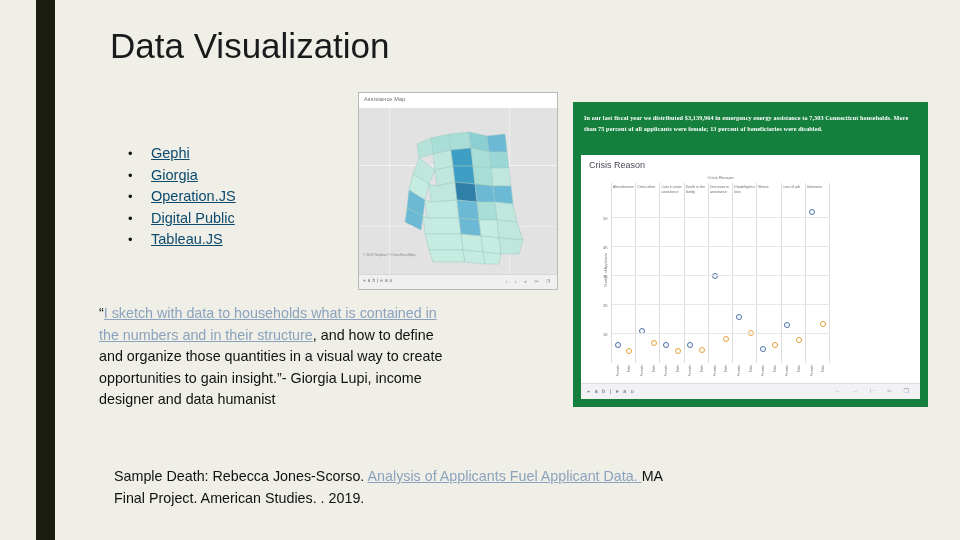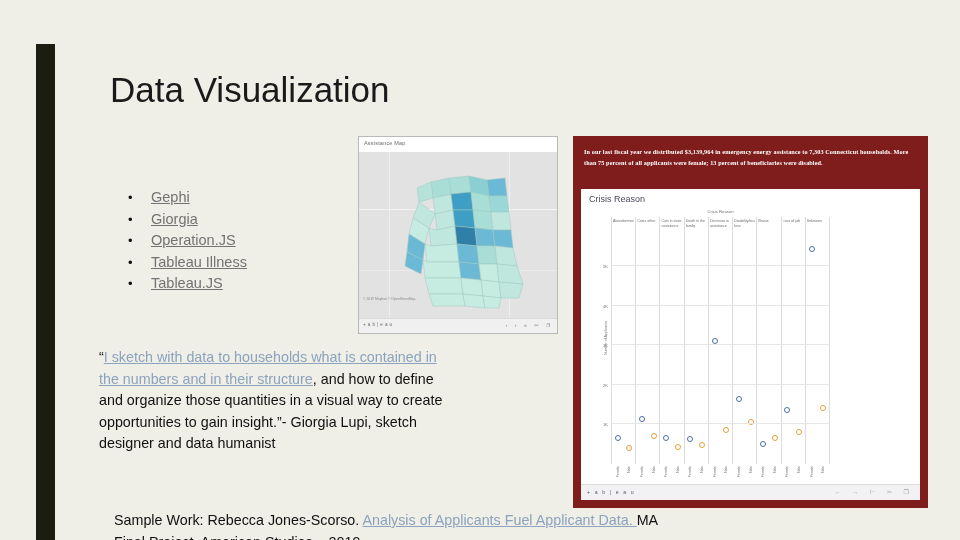--- a/index.html
+++ b/index.html
@@ -2,21 +2,21 @@
 <html><head>
 <meta charset="utf-8">
 <style>
   html,body{margin:0;padding:0;}
   body{
     width:960px;height:540px;overflow:hidden;
     background:#efeee7;
     font-family:"Liberation Sans", sans-serif;
     position:relative;
   }
-  #slide{position:absolute;inset:0;background:#efeee7;margin-top:44px;}
+  #slide{position:absolute;inset:0;background:#efeee7;}
 
   .accent-bar{
     position:absolute;left:36px;top:0;width:19px;height:540px;
     background:#1b1d10;
   }
 
   .slide-title{
     position:absolute;left:110px;top:25px;
     font-size:35px;line-height:42px;
     color:#1a1a1a;font-weight:400;
@@ -29,21 +29,21 @@
   .tools-head{font-size:14.5px;font-weight:bold;color:#111;line-height:22px;}
   .tools-list{list-style:none;margin:0;padding:0;}
   .tools-list li{
     font-size:14.5px;line-height:21.5px;color:#111;
     position:relative;padding-left:38px;
   }
   .tools-list li .bullet{
     position:absolute;left:15px;top:0;color:#111;font-size:13px;
   }
   .tools-list li a{
-    color:#737373;text-decoration:underline;
+    color:#0c4a6e;text-decoration:underline;
   }
 
   
   .quote{
     position:absolute;left:99px;top:303px;width:360px;
     font-size:14.3px;line-height:21.6px;color:#111;
   }
   .quote .lnk{color:#8ba3bd;text-decoration:underline;}
 
   
@@ -79,22 +79,22 @@
   }
   .map-toolbar .tb-left{
     position:absolute;left:4px;top:3px;font-size:4.6px;color:#6d6d6d;letter-spacing:.4px;
   }
   .map-toolbar .tb-right{
     position:absolute;right:4px;top:3px;font-size:5px;color:#8d8d8d;letter-spacing:3px;
   }
 
   
   .dash{
-    position:absolute;left:573px;top:92px;width:355px;height:372px;
-    background:#7f1d1d;overflow:hidden;
+    position:absolute;left:573px;top:102px;width:355px;height:305px;
+    background:#15803d;overflow:hidden;
   }
   .dash-note{
     position:absolute;left:11px;top:11px;right:11px;
     color:#ffffff;font-size:6.2px;line-height:10.5px;
     font-family:"Liberation Serif", serif;font-weight:bold;
     letter-spacing:.1px;
   }
   .viz-card{
     position:absolute;left:8px;top:53px;right:8px;bottom:8px;
     background:#ffffff;overflow:hidden;
@@ -172,35 +172,35 @@
       <li>
         <span class="bullet">•</span>
         <a href="#">Giorgia</a>
       </li>
       <li>
         <span class="bullet">•</span>
         <a href="#">Operation.JS</a>
       </li>
       <li>
         <span class="bullet">•</span>
-        <a href="#">Tableau Illness</a>
+        <a href="#">Digital Public</a>
       </li>
       <li>
         <span class="bullet">•</span>
         <a href="#">Tableau.JS</a>
       </li>
     </ul>
   </div>
 
   <div class="quote">
-    <span>“</span><a href="#" class="lnk">I sketch with data to households what is contained in the numbers and in their structure</a><span>, and how to define and organize those quantities in a visual way to create opportunities to gain insight.”- Giorgia Lupi, sketch designer and data humanist</span>
+    <span>“</span><a href="#" class="lnk">I sketch with data to households what is contained in the numbers and in their structure</a><span>, and how to define and organize those quantities in a visual way to create opportunities to gain insight.”- Giorgia Lupi, income designer and data humanist</span>
   </div>
 
   <div class="citation">
-    <span>Sample Work: Rebecca Jones-Scorso. </span><a href="#" class="lnk">Analysis of Applicants Fuel Applicant Data. </a><span>MA Final Project. American Studies. . 2019.</span>
+    <span>Sample Death: Rebecca Jones-Scorso. </span><a href="#" class="lnk">Analysis of Applicants Fuel Applicant Data. </a><span>MA Final Project. American Studies. . 2019.</span>
   </div>
 
   <div class="map-card">
     <div class="map-title">Assistance Map</div>
     <div class="map-canvas">
       <div class="road" style="left:0;top:57px;width:200px;height:1px;"></div>
       <div class="road" style="left:30px;top:0;width:1px;height:170px;opacity:.7;"></div>
       <div class="road" style="left:150px;top:0;width:1px;height:170px;opacity:.7;"></div>
       <div class="road" style="left:0;top:118px;width:200px;height:1px;opacity:.6;"></div>
       <svg viewBox="0 0 200 170" width="200" height="170" style="position:absolute;left:0;top:0;">

